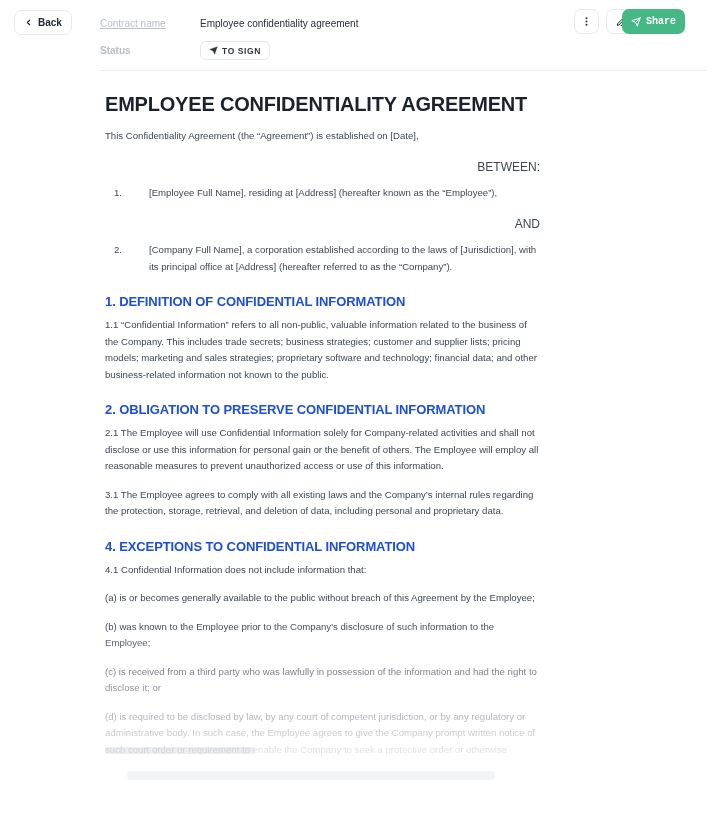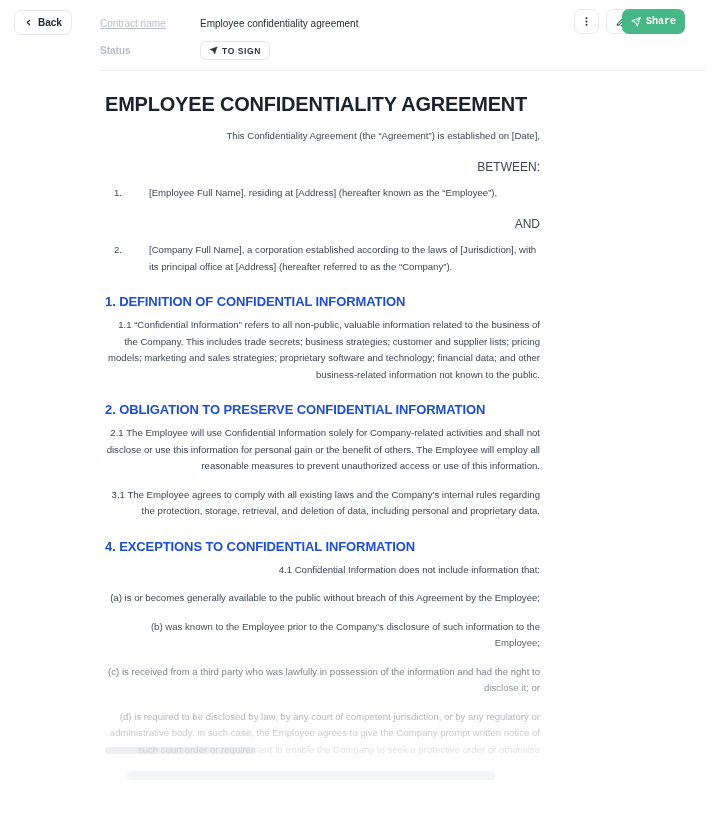--- a/index.html
+++ b/index.html
@@ -26,21 +26,21 @@
   .badge { position:absolute; left:200px; top:41px; display:inline-flex; align-items:center; gap:4px;
            border:1px solid #e2e5ea; border-radius:6px; background:#fff; height:19px; padding:0 8px;
            font-size:8.5px; font-weight:700; letter-spacing:.6px; color:#2d3540; }
 
   .header-divider { position:absolute; top:70px; left:100px; width:606px; height:1px; background:#ebedf1; }
 
   
   .document-page { position:absolute; top:71px; left:0; width:720px; height:748px; overflow:hidden; background:#fff; }
   .doc-inner { padding:22px 180px 0 105px; width:720px; }
   .doc-title { font-size:20px; font-weight:800; color:#1b222c; letter-spacing:-0.2px; margin-bottom:12px; white-space:nowrap; }
-  .doc-p { font-size:9.6px; line-height:16.5px; color:#3e4756; margin-bottom:12px;text-align:right; }
+  .doc-p { font-size:9.6px; line-height:16.5px; color:#3e4756; margin-bottom:12px; }
   .doc-label { font-size:12px; line-height:16.5px; color:#3e4756; margin:14px 0 10px;text-align:right; }
   .party { display:flex; gap:7px; margin:0 0 14px 9px; }
   .party-num { font-size:9.6px; line-height:16.5px; color:#3e4756; flex:0 0 auto; }
   .party-text { font-size:9.6px; line-height:16.5px; color:#3e4756;padding-left:20px; }
   .doc-h2 { font-size:13px; font-weight:800; color:#1d4ed8; letter-spacing:-0.1px; margin:19px 0 8px; }
 
   
   .bottom-fade { position:absolute; left:0; top:620px; width:720px; height:199px; pointer-events:none;
                  background:linear-gradient(180deg, rgba(255,255,255,0) 0%, rgba(255,255,255,.55) 45%, #ffffff 78%); }
   .ghost-line-1 { position:absolute; left:105px; top:747px; width:150px; height:7px; border-radius:3px;

